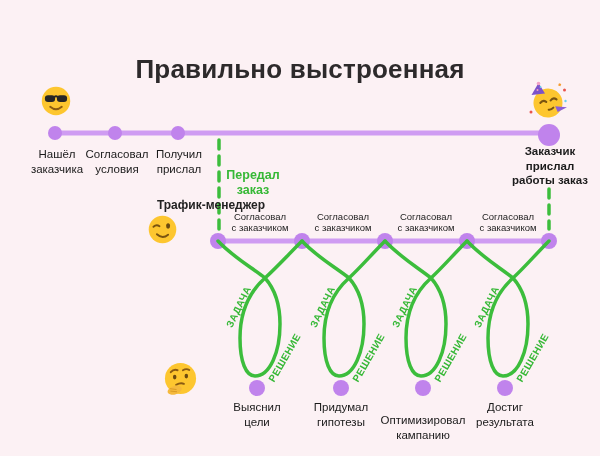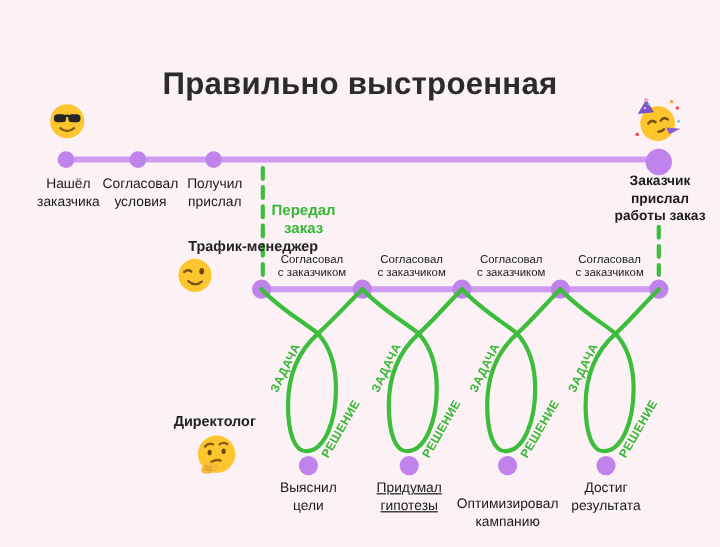--- a/index.html
+++ b/index.html
@@ -118,34 +118,33 @@
   <div class="loop-word rot64" style="left:199px;top:300px;">ЗАДАЧА</div>
   <div class="loop-word rot64" style="left:283px;top:300px;">ЗАДАЧА</div>
   <div class="loop-word rot64" style="left:365px;top:300px;">ЗАДАЧА</div>
   <div class="loop-word rot64" style="left:447px;top:300px;">ЗАДАЧА</div>
 
   <div class="loop-word rot60" style="left:245px;top:351px;">РЕШЕНИЕ</div>
   <div class="loop-word rot60" style="left:329px;top:351px;">РЕШЕНИЕ</div>
   <div class="loop-word rot60" style="left:411px;top:351px;">РЕШЕНИЕ</div>
   <div class="loop-word rot60" style="left:493px;top:351px;">РЕШЕНИЕ</div>
 
-  <div class="lbl role" style="left:119px;top:344px;width:120px;">Директолог</div>
   <svg class="emoji" style="left:163px;top:361px;" width="35" height="35" viewBox="0 0 36 36">
     <circle cx="18" cy="18" r="16" fill="#fdc62f"></circle>
     <path d="M8 11.5 q3 -3.5 7 -2" stroke="#8a5b12" stroke-width="2" fill="none" stroke-linecap="round"></path>
     <path d="M20.5 9.5 q3.5 -2.2 6.5 -0.2" stroke="#8a5b12" stroke-width="2" fill="none" stroke-linecap="round"></path>
     <ellipse cx="12" cy="16.5" rx="1.8" ry="2.4" fill="#6b4a0f"></ellipse>
     <ellipse cx="24" cy="15.5" rx="1.8" ry="2.4" fill="#6b4a0f"></ellipse>
     <path d="M13.5 24.5 q4.5 -2.5 8 -1" stroke="#8a5b12" stroke-width="2" fill="none" stroke-linecap="round"></path>
     <ellipse cx="12" cy="30" rx="7.5" ry="4.3" fill="#f5b93c" transform="rotate(-18 12 30)"></ellipse>
     <path d="M7.5 28.5 l6 0.8 M8 31 l6 0.6" stroke="#d99a23" stroke-width="1" stroke-linecap="round"></path>
   </svg>
 
   <div class="lbl ms" style="left:202px;top:400px;width:110px;">Выяснил
 цели</div>
-  <div class="lbl ms" style="left:286px;top:400px;width:110px;text-decoration:underline;">Придумал
+  <div class="lbl ms" style="left:286px;top:400px;width:110px;">Придумал
 гипотезы</div>
   <div class="lbl ms" style="left:368px;top:400px;width:110px;margin-top:13px;">Оптимизировал
 кампанию</div>
   <div class="lbl ms" style="left:450px;top:400px;width:110px;">Достиг
 результата</div>
 
 </div>
 
 </body></html>

